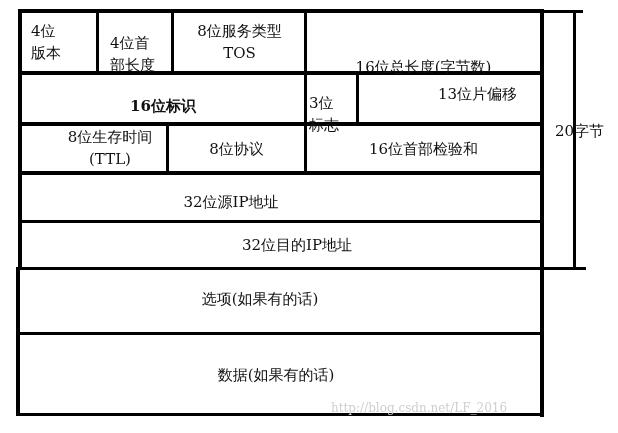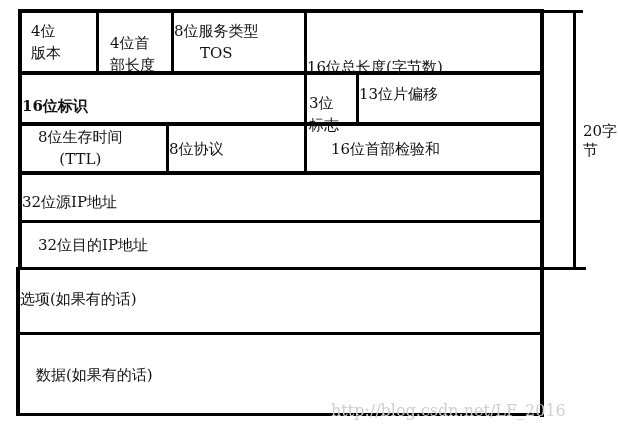--- a/index.html
+++ b/index.html
@@ -1,23 +1,23 @@
 <!DOCTYPE html>
 <html><head>
 <meta charset="utf-8">
 <style>
   html, body { margin:0; padding:0; background:#ffffff; }
   body { width:618px; height:433px; position:relative; overflow:hidden;
          font-family:"DejaVu Serif", "Liberation Serif", serif; color:#111; }
   .ln { position:absolute; background:#000; }
-  .cell { position:absolute; display:flex; align-items:center; justify-content:flex-start;
+  .cell { position:absolute; display:flex; align-items:center; justify-content:center;
           text-align:center; font-size:15px; line-height:22px; white-space:pre-line; }
   .cell.tl { justify-content:flex-start; align-items:flex-start; text-align:left; }
   .side { position:absolute; font-size:15px; }
-  .wm { position:absolute; font-size:16px; color:#cfcfcf; font-family:"DejaVu Serif", serif; }
+  .wm { position:absolute; font-size:12px; color:#cfcfcf; font-family:"DejaVu Serif", serif; }
 </style>
 </head>
 <body>
 
 <div class="ln" style="left:18px;top:9px;width:525px;height:4px;"></div>
 <div class="ln" style="left:18px;top:9px;width:4px;height:261px;"></div>
 <div class="ln" style="left:540px;top:9px;width:4px;height:408px;"></div>
 
 <div class="ln" style="left:18px;top:71px;width:526px;height:4px;"></div>
 <div class="ln" style="left:18px;top:122px;width:526px;height:4px;"></div>
@@ -57,46 +57,46 @@
   <span>16位总长度(字节数)</span>
 </div>
 
 <div class="cell" style="left:22px;top:83px;width:282px;height:45px;font-weight:bold;">
   <span>16位标识</span>
 </div>
 <div class="cell tl" style="left:309px;top:76px;width:47px;height:46px;margin-top:16px;">
   <span>3位
 标志</span>
 </div>
-<div class="cell" style="left:359px;top:75px;width:181px;height:37px;">
+<div class="cell" style="left:359px;top:75px;width:181px;height:37px;padding-left:28px;">
   <span>13位片偏移</span>
 </div>
 
 <div class="cell" style="left:22px;top:124px;width:144px;height:47px;padding-left:16px;">
   <span>8位生存时间
 (TTL)</span>
 </div>
 <div class="cell" style="left:169px;top:126px;width:135px;height:45px;">
   <span>8位协议</span>
 </div>
-<div class="cell" style="left:307px;top:126px;width:233px;height:45px;margin-left:24px;">
+<div class="cell" style="left:307px;top:126px;width:233px;height:45px;">
   <span>16位首部检验和</span>
 </div>
 
 <div class="cell" style="left:22px;top:179px;width:418px;height:45px;">
   <span>32位源IP地址</span>
 </div>
 
 <div class="cell" style="left:38px;top:223px;width:518px;height:44px;">
   <span>32位目的IP地址</span>
 </div>
 
 <div class="cell" style="left:20px;top:270px;width:480px;height:58px;">
   <span>选项(如果有的话)</span>
 </div>
 
 <div class="cell" style="left:20px;top:335px;width:480px;height:80px;margin-left:16px;">
   <span>数据(如果有的话)</span>
 </div>
 
-<div class="side" style="left:583px;top:122px;">20字节</div>
+<div class="side" style="left:555px;top:122px;">20字节</div>
 
 <div class="wm" style="left:331px;top:401px;">http://blog.csdn.net/LF_2016</div>
 
 </body></html>

